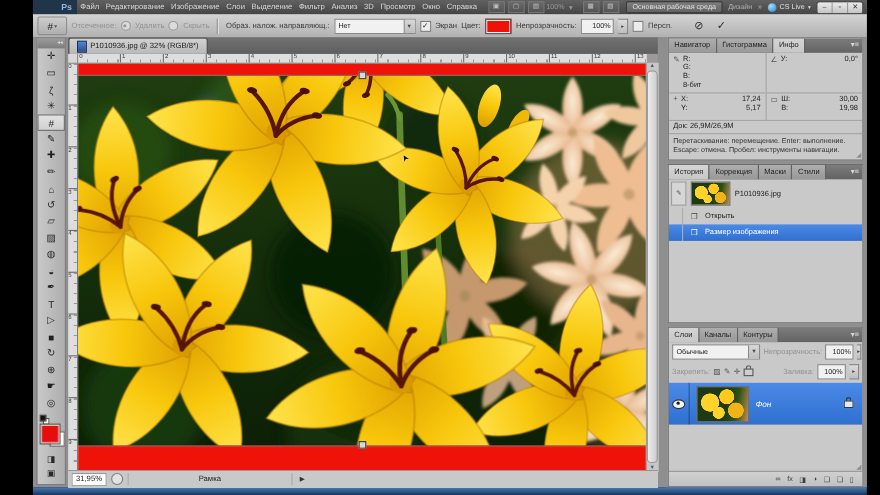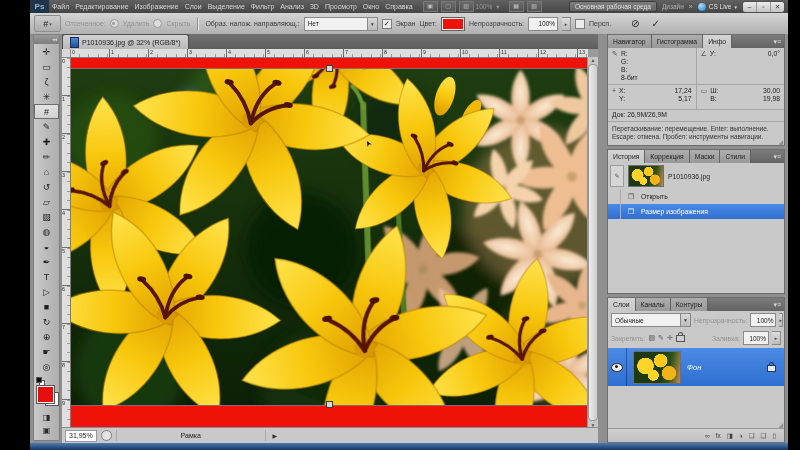--- a/index.html
+++ b/index.html
@@ -4,21 +4,21 @@
 <style>
   html,body{margin:0;padding:0;}
   body{width:800px;height:450px;background:#000;position:relative;overflow:hidden;
        font-family:"Liberation Sans","DejaVu Sans",sans-serif;-webkit-user-select:none;}
   .ps-window{position:absolute;left:30px;top:0;width:758px;height:443px;background:#8f8f8f;}
 
   
   .mbar{position:absolute;top:0;left:0;right:0;height:13px;display:flex;align-items:center;
         background:linear-gradient(#616161,#454545);font-size:7px;color:#d8d8d8;white-space:nowrap;}
   .pslogo{width:19px;height:13px;background:#203549;color:#8fb7dc;font-weight:bold;font-size:8px;
-          display:flex;align-items:center;justify-content:center;flex:none;}
+          display:flex;align-items:center;justify-content:center;flex:none;padding-left:21px;}
   .menu{display:flex;}
   .mi{padding:0 3px;line-height:13px;cursor:default;}
   .mico-group{display:flex;align-items:center;gap:3px;margin-left:7px;color:#c2c2c2;}
   .mico{width:13px;height:9px;border:1px solid #777;background:linear-gradient(#6a6a6a,#545454);
         font-size:6px;line-height:8px;text-align:center;flex:none;}
   .mzoom{color:#9a9a9a;font-size:6.5px;margin:0 2px;}
   .mright{margin-left:auto;display:flex;align-items:center;gap:5px;padding-right:3px;}
   .wsbtn{background:linear-gradient(#7e7e7e,#636363);border:1px solid #3d3d3d;border-radius:2px;
          color:#e2e2e2;font-size:6.5px;padding:1px 5px;}
   .ws2{color:#b2b2b2;font-size:6.5px;}

